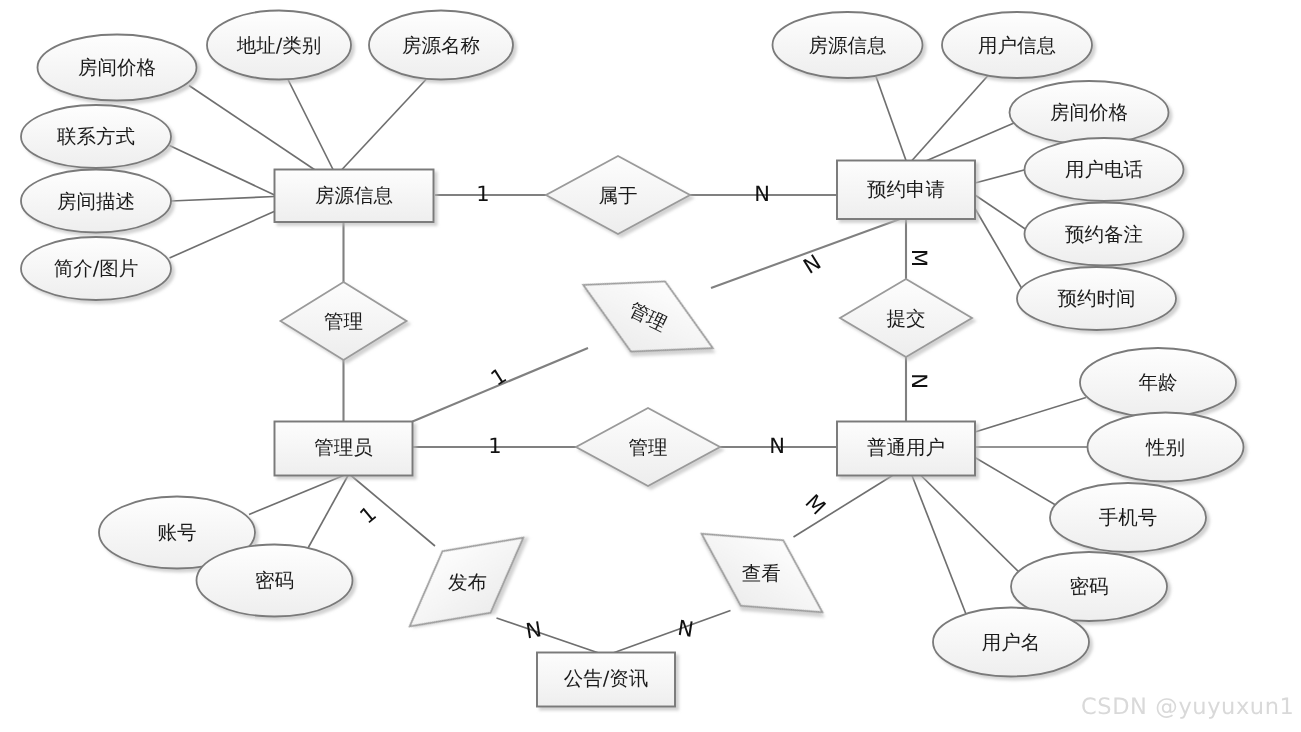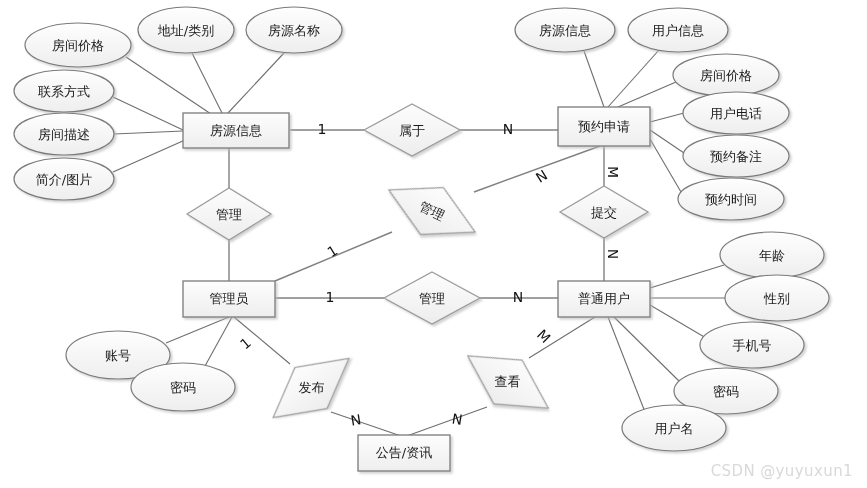--- a/index.html
+++ b/index.html
@@ -62,21 +62,21 @@
   }
   .card-text {
     font-size: 14px;
     fill: #111111;
     text-anchor: middle;
     dominant-baseline: middle;
     font-family: "DejaVu Sans", "Liberation Sans", sans-serif;
   }
   .watermark {
     position: absolute;
-    right: 14px;
+    right: 4px;
     bottom: 8px;
     color: #d9d9d9;
     font-size: 15px;
     letter-spacing: 0.4px;
     z-index: 4;
     user-select: none;
     font-family: "DejaVu Sans", "Liberation Sans", sans-serif;
   }
 </style>
 </head>

